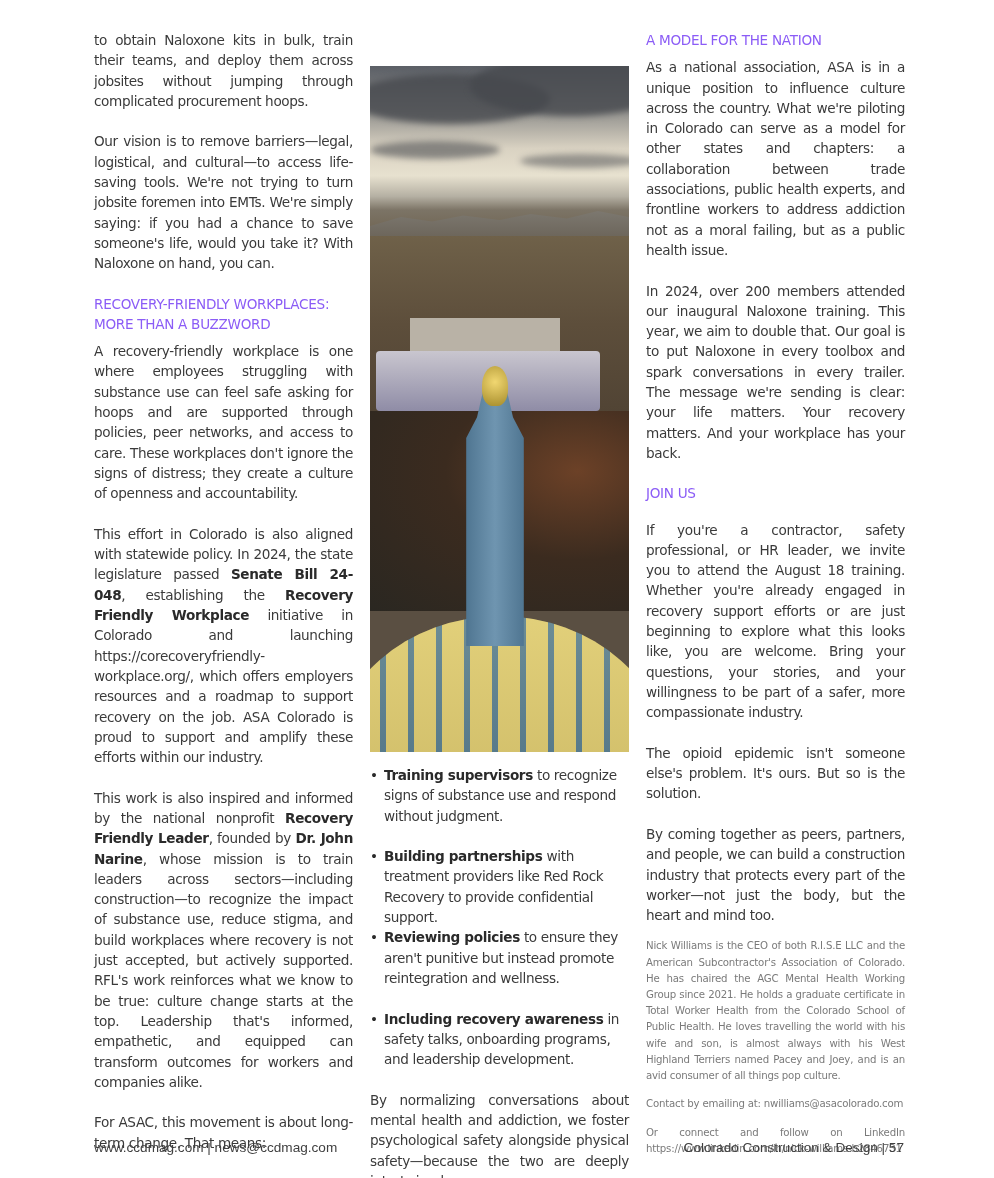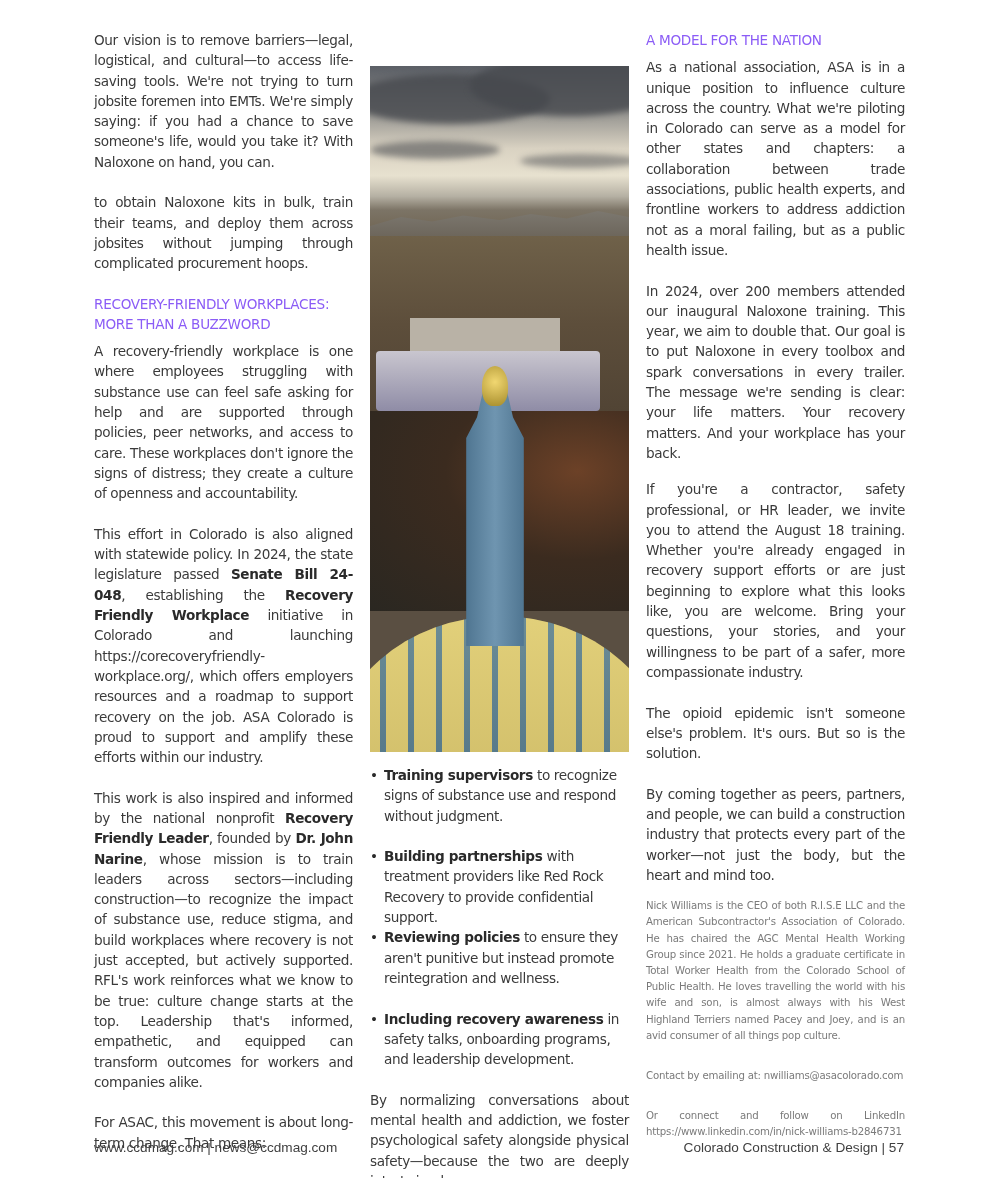--- a/index.html
+++ b/index.html
@@ -28,33 +28,33 @@
       background: linear-gradient(90deg, #3e6480, #6f95b0 50%, #3e6480); clip-path: polygon(38% 0, 62% 0, 70% 12%, 82% 20%, 82% 100%, 18% 100%, 18% 20%, 30% 12%); }
     .photo .lantern { position: absolute; left: 112px; top: 300px; width: 26px; height: 40px; border-radius: 50% 50% 40% 40%; background: radial-gradient(circle at 50% 40%, #f1d771, #a48a2a); }
     .photo .dome { position: absolute; left: -40px; top: 550px; width: 340px; height: 300px; border-radius: 50% 50% 0 0;
       background: repeating-linear-gradient(90deg, #d8c56a 0 22px, #3b6b8f 22px 28px); }
     .photo .dome::after { content: ""; position: absolute; inset: 0; border-radius: 50% 50% 0 0; background: linear-gradient(180deg, rgba(255,240,170,0.25), rgba(80,60,20,0.15)); }
     ul { list-style: none; margin: 13px 0 0; padding: 0; }
     li { position: relative; padding-left: 14px; font-size: 13.6px; line-height: 20.3px; letter-spacing: -0.35px; }
     li::before { content: "•"; position: absolute; left: 0; top: 0; color: #2a2a2a; }
     li.spaced { margin-top: 20.3px; }
     .bio { margin-top: 13px; font-size: 10.2px; line-height: 16.2px; color: #7a7a7a; text-align: justify; letter-spacing: -0.2px; }
-    .bio + .bio { margin-top: 24px; }
+    .bio + .bio { margin-top: 12px; }
     .footer { position: absolute; top: 1140px; font-family: Liberation Sans, sans-serif; font-size: 13.6px; color: #404040; }
     #footer-left { left: 94px; }
     #footer-right { right: 90px; }
   </style>
 </head>
 <body>
 
 <div class="col" id="col1">
+  <p>to obtain Naloxone kits in bulk, train their teams, and deploy them across jobsites without jumping through complicated procurement hoops.</p>
   <p>Our vision is to remove barriers—legal, logistical, and cultural—to access life-saving tools. We're not trying to turn jobsite foremen into EMTs. We're simply saying: if you had a chance to save someone's life, would you take it? With Naloxone on hand, you can.</p>
-  <p>to obtain Naloxone kits in bulk, train their teams, and deploy them across jobsites without jumping through complicated procurement hoops.</p>
   <h2>RECOVERY-FRIENDLY WORKPLACES: MORE THAN A BUZZWORD</h2>
-  <p style="margin-top:0">A recovery-friendly workplace is one where employees struggling with substance use can feel safe asking for help and are supported through policies, peer networks, and access to care. These workplaces don't ignore the signs of distress; they create a culture of openness and accountability.</p>
+  <p style="margin-top:0">A recovery-friendly workplace is one where employees struggling with substance use can feel safe asking for hoops and are supported through policies, peer networks, and access to care. These workplaces don't ignore the signs of distress; they create a culture of openness and accountability.</p>
   <p>
     <span>This effort in Colorado is also aligned with statewide policy. In 2024, the state legislature passed </span><b>Senate Bill 24-048</b><span>, establishing the </span><b>Recovery Friendly Workplace</b><span> initiative in Colorado and launching https://corecoveryfriendly-workplace.org/, which offers employers resources and a roadmap to support recovery on the job. ASA Colorado is proud to support and amplify these efforts within our industry.</span>
   </p>
   <p>
     <span>This work is also inspired and informed by the national nonprofit </span><b>Recovery Friendly Leader</b><span>, founded by </span><b>Dr. John Narine</b><span>, whose mission is to train leaders across sectors—including construction—to recognize the impact of substance use, reduce stigma, and build workplaces where recovery is not just accepted, but actively supported. RFL's work reinforces what we know to be true: culture change starts at the top. Leadership that's informed, empathetic, and equipped can transform outcomes for workers and companies alike.</span>
   </p>
   <p>For ASAC, this movement is about long-term change. That means:</p>
 </div>
 
 <div class="col" id="col2">
@@ -78,20 +78,21 @@
     <li><b>Reviewing policies</b><span> to ensure they aren't punitive but instead promote reintegration and wellness.</span></li>
     <li class="spaced"><b>Including recovery awareness</b><span> in safety talks, onboarding programs, and leadership development.</span></li>
   </ul>
   <p class="gap">By normalizing conversations about mental health and addiction, we foster psychological safety alongside physical safety—because the two are deeply intertwined.</p>
 </div>
 
 <div class="col" id="col3">
   <h2 class="first">A MODEL FOR THE NATION</h2>
   <p>As a national association, ASA is in a unique position to influence culture across the country. What we're piloting in Colorado can serve as a model for other states and chapters: a collaboration between trade associations, public health experts, and frontline workers to address addiction not as a moral failing, but as a public health issue.</p>
   <p>In 2024, over 200 members attended our inaugural Naloxone training. This year, we aim to double that. Our goal is to put Naloxone in every toolbox and spark conversations in every trailer. The message we're sending is clear: your life matters. Your recovery matters. And your workplace has your back.</p>
+  <h2>JOIN US</h2>
   <p style="margin-top:16px">If you're a contractor, safety professional, or HR leader, we invite you to attend the August 18 training. Whether you're already engaged in recovery support efforts or are just beginning to explore what this looks like, you are welcome. Bring your questions, your stories, and your willingness to be part of a safer, more compassionate industry.</p>
   <p>The opioid epidemic isn't someone else's problem. It's ours. But so is the solution.</p>
   <p>By coming together as peers, partners, and people, we can build a construction industry that protects every part of the worker—not just the body, but the heart and mind too.</p>
   <div class="bio">Nick Williams is the CEO of both R.I.S.E LLC and the American Subcontractor's Association of Colorado. He has chaired the AGC Mental Health Working Group since 2021. He holds a graduate certificate in Total Worker Health from the Colorado School of Public Health.  He loves travelling the world with his wife and son, is almost always with his West Highland Terriers named Pacey and Joey, and is an avid consumer of all things pop culture.</div>
   <div class="bio">Contact by emailing at: nwilliams@asacolorado.com</div>
   <div class="bio">Or connect and follow on LinkedIn https://www.linkedin.com/in/nick-williams-b2846731</div>
 </div>
 
 <div class="footer" id="footer-left">www.ccdmag.com | news@ccdmag.com</div>
 <div class="footer" id="footer-right">Colorado Construction &amp; Design | 57</div>

